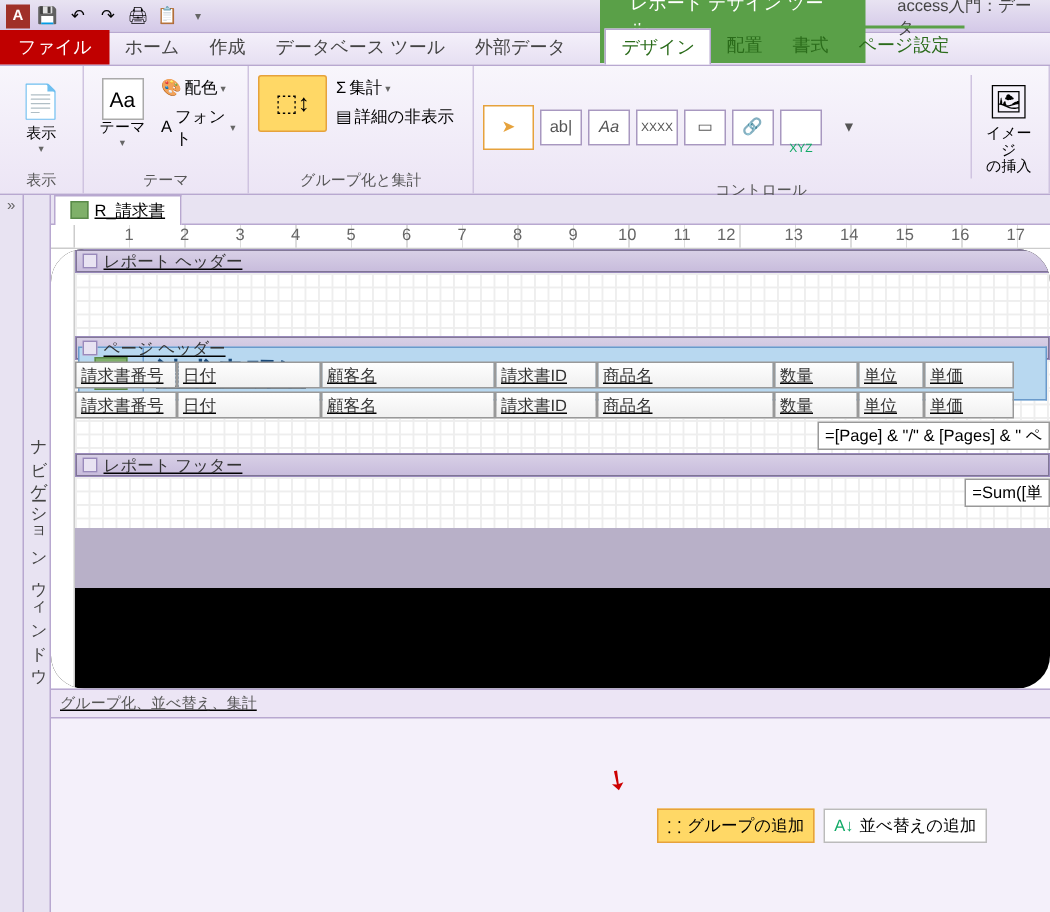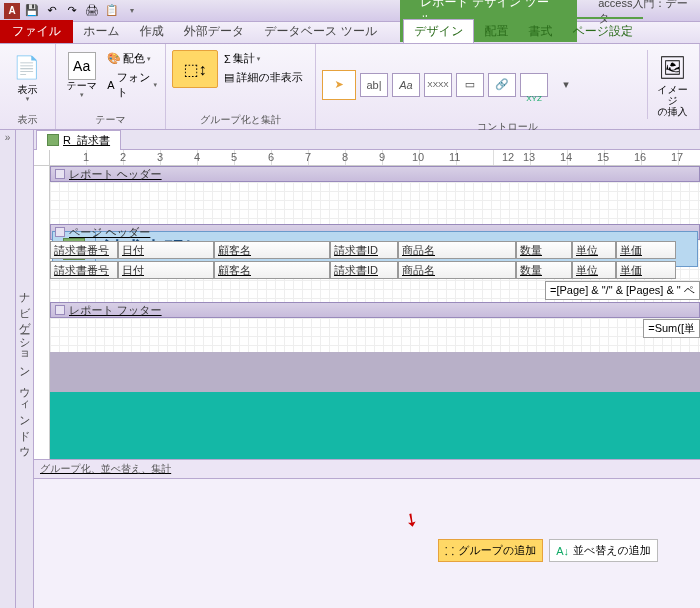--- a/index.html
+++ b/index.html
@@ -9,21 +9,21 @@
 .titlebar .qat { display: flex; gap: 4px; align-items: center; }
 .titlebar .qat span { width: 16px; height: 16px; display: flex; align-items: center; justify-content: center; }
 .titlebar .tool-ctx { margin-left: 260px; background: #5aa048; color: #fff; padding: 14px 20px; font-size: 12px; }
 .titlebar .apptitle { margin-left: 21px; color: #444; font-size: 11px; }
 
 .ribbon-tabs { height: 22px; background: linear-gradient(#f4f0fa,#e6dff2); display: flex; align-items: flex-end; border-bottom: 1px solid #b8a8d0; }
 .file-tab { background: #c00000; color: #fff; padding: 3px 12px; font-size: 12px; }
 .tab { padding: 3px 10px; color: #444; font-size: 12px; cursor: pointer; }
 .tab.context { color: #2a6b1a; }
 .tab.active { background: #fff; border: 1px solid #b8a8d0; border-bottom: none; color: #2a6b1a; }
-.ctx-wrap { border-top: 2px solid #5aa048; display: flex; margin-left: 16px; align-items: flex-end; }
+.ctx-wrap { border-top: 2px solid #5aa048; display: flex; margin-left: 16px; }
 
 .ribbon { height: 86px; background: linear-gradient(#f8f6fc,#ece5f5); border-bottom: 1px solid #b8a8d0; display: flex; }
 .group { border-right: 1px solid #cfc3e0; padding: 2px 6px; display: flex; flex-direction: column; justify-content: space-between; }
 .group-label { text-align: center; font-size: 10px; color: #555; padding-top: 1px; }
 .group-body { display: flex; gap: 4px; align-items: flex-start; flex: 1; padding-top: 4px; }
 .big-btn { display: flex; flex-direction: column; align-items: center; width: 46px; cursor: pointer; padding: 2px; }
 .big-btn.highlight { background: #ffd866; border: 1px solid #e6a23c; border-radius: 2px; }
 .big-btn .ico { width: 32px; height: 32px; display: flex; align-items: center; justify-content: center; font-size: 22px; }
 .big-btn .lbl { font-size: 10px; text-align: center; line-height: 11px; white-space: pre-line; }
 .small-stack { display: flex; flex-direction: column; gap: 2px; }
@@ -39,21 +39,21 @@
 .design-area { flex: 1; display: flex; flex-direction: column; overflow: hidden; text-decoration: underline; }
 .tab-header { height: 20px; background: #e8e3f2; display: flex; align-items: center; border-bottom: 1px solid #b8a8d0; }
 .doc-tab { background: #fff; border: 1px solid #b8a8d0; border-bottom: none; padding: 2px 10px; display: flex; align-items: center; gap: 4px; font-size: 11px; margin-left: 2px; }
 .report-ico { width: 12px; height: 12px; background: #7fb069; border: 1px solid #5a8a4a; }
 
 .ruler-row { display: flex; height: 16px; background: #fff; border-bottom: 1px solid #ccc; }
 .ruler-corner { width: 16px; border-right: 1px solid #ccc; }
 .ruler { flex: 1; position: relative; font-size: 8px; color: #666; background: repeating-linear-gradient(90deg,#fff,#fff 36px,#ddd 36px,#ddd 37px); overflow: hidden; }
 .ruler span.n { position: absolute; top: 1px; }
 
-.design-body { flex: 1; overflow: auto; background: #14b8a6; display: flex; }
+.design-body { flex: 1; overflow: auto; background: #000000; display: flex; border-radius: 22px; }
 .vruler { width: 16px; background: #fff; border-right: 1px solid #ccc; }
 .sections { flex: 1; }
 
 .section-bar { height: 16px; background: linear-gradient(#d8d0e6,#c8bcdc); border: 1px solid #998abb; display: flex; align-items: center; font-size: 10px; color: #333; }
 .section-bar .sq { width: 10px; height: 10px; background: #e8e3f2; border: 1px solid #998abb; margin: 0 4px; }
 .section-body { background: #fff; background-image: linear-gradient(#eee 1px,transparent 1px),linear-gradient(90deg,#eee 1px,transparent 1px); background-size: 9px 9px; }
 
 .rpt-header-body { height: 42px; padding: 2px; }
 .title-cell { display: flex; height: 36px; margin-top: 47px; }
 .title-cell .logo { width: 44px; background: #b8d8f0; border: 1px solid #6a9acb; display: flex; align-items: center; justify-content: center; }
@@ -89,22 +89,22 @@
     <span style="font-size:8px;color:#666;">▾</span>
   </div>
   <div class="tool-ctx">レポート デザイン ツール</div>
   <div class="apptitle">access入門：データ</div>
 </div>
 
 <div class="ribbon-tabs">
   <div class="file-tab">ファイル</div>
   <div class="tab">ホーム</div>
   <div class="tab">作成</div>
+  <div class="tab">データベース ツール</div>
   <div class="tab">外部データ</div>
-  <div class="tab">データベース ツール</div>
   <div class="ctx-wrap">
     <div class="tab context active">デザイン</div>
     <div class="tab context">配置</div>
     <div class="tab context">書式</div>
     <div class="tab context">ページ設定</div>
   </div>
 </div>
 
 <div class="ribbon">
   <div class="group" style="width:56px;">
@@ -219,21 +219,21 @@
           <span class="n" style="left:70px;">2</span>
           <span class="n" style="left:107px;">3</span>
           <span class="n" style="left:144px;">4</span>
           <span class="n" style="left:181px;">5</span>
           <span class="n" style="left:218px;">6</span>
           <span class="n" style="left:255px;">7</span>
           <span class="n" style="left:292px;">8</span>
           <span class="n" style="left:329px;">9</span>
           <span class="n" style="left:362px;">10</span>
           <span class="n" style="left:399px;">11</span>
-          <span class="n" style="left:452px;">12</span>
+          <span class="n" style="left:428px;">12</span>
           <span class="n" style="left:473px;">13</span>
           <span class="n" style="left:510px;">14</span>
           <span class="n" style="left:547px;">15</span>
           <span class="n" style="left:584px;">16</span>
           <span class="n" style="left:621px;">17</span>
       </div>
     </div>
 
     <div class="design-body">
       <div class="vruler"></div>

